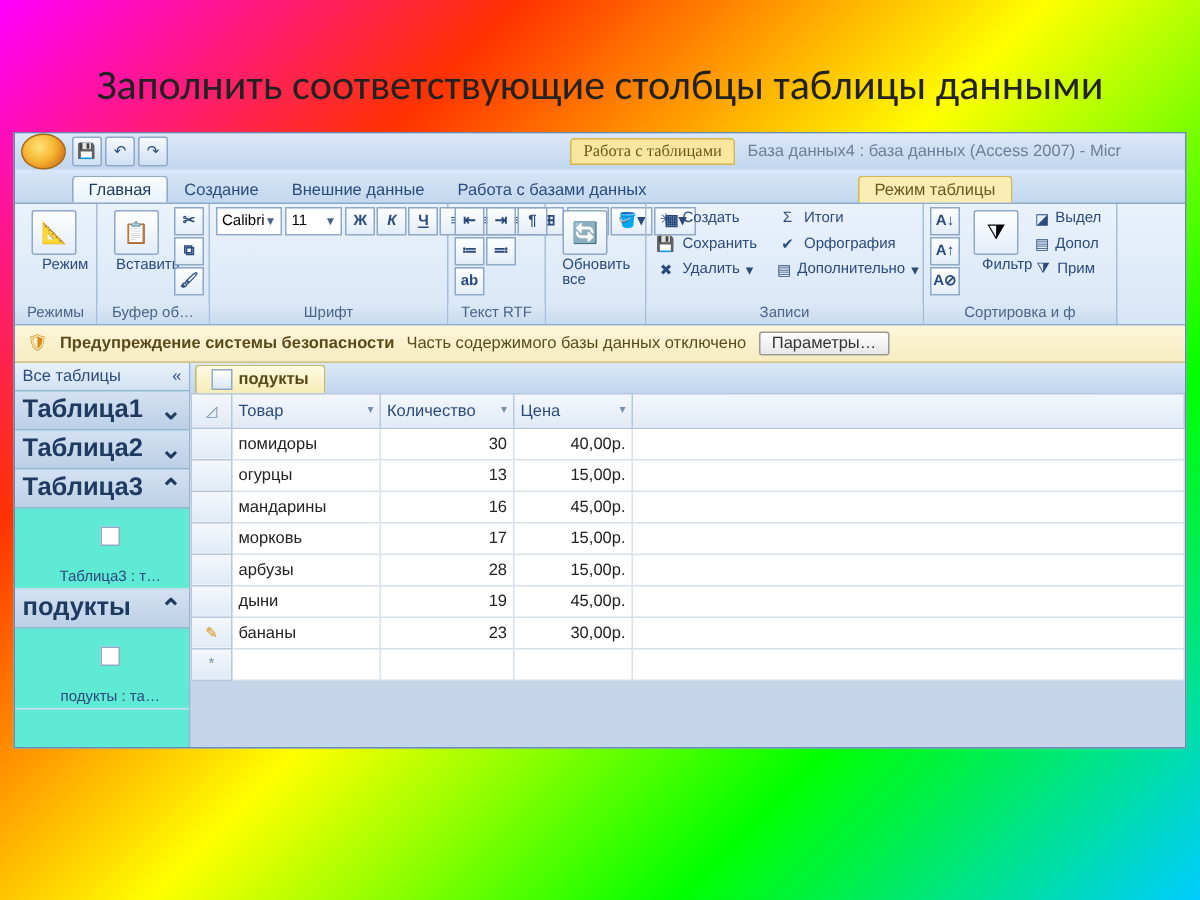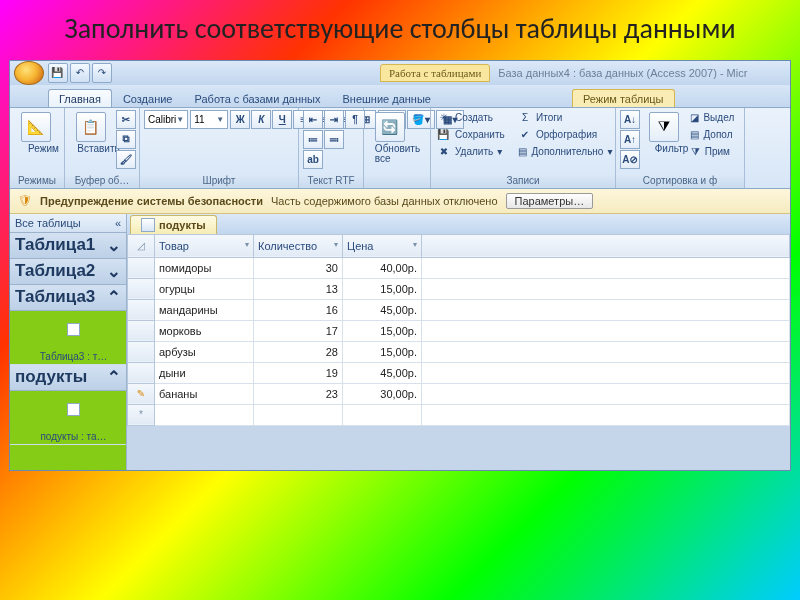--- a/index.html
+++ b/index.html
@@ -1,16 +1,16 @@
 <!DOCTYPE html>
 <html><head>
 <meta charset="utf-8">
 <style>
   body { margin:0; font-family:"Segoe UI",Tahoma,sans-serif; font-size:11px; background:linear-gradient(135deg,#ff00ff 0%,#ff3300 25%,#ffff00 50%,#00ff00 75%,#00ccff 100%); width:800px; height:600px; overflow:hidden; }
-  .slide { padding:4px; }
+  .slide { padding:4px;margin-top:28px; }
   .headline { font-size:28px; text-align:center; color:#222; margin:8px 0 14px 0; line-height:1.2; font-family:Calibri,Arial,sans-serif; }
   .app { background:#bcd4ef; border:1px solid #6a8ab3; width:780px; margin:0 auto; }
   
   .titlebar { display:flex; align-items:center; height:24px; background:linear-gradient(#dbe8f8,#c1d6ee); font-size:11px; color:#4a6587; }
   .orb { width:30px; height:24px; background:radial-gradient(circle at 40% 35%,#ffe27a,#f7b733 45%,#d87a1d 80%); border-radius:50%; margin:0 4px; border:1px solid #a66b1a; box-sizing:border-box; }
   .qat { display:flex; gap:2px; align-items:center; margin-right:8px; }
   .qbtn { width:18px; height:18px; background:linear-gradient(#f4f9ff,#cfe0f3); border:1px solid #8fa9c8; border-radius:2px; display:flex; align-items:center; justify-content:center; font-size:10px; color:#2a4b7c; }
   .tt-context { background:#f9e7a0; border:1px solid #d6b64e; color:#6b5a1a; padding:2px 8px; border-radius:3px 3px 0 0; margin-left:260px;font-family:Liberation Serif, serif; }
   .tt-text { margin-left:8px; color:#6b7f99; }
   
@@ -32,21 +32,21 @@
   .minibtns { display:flex; gap:1px; }
   .mini { width:18px; height:17px; background:linear-gradient(#fdfeff,#e3edf8); border:1px solid #8fa9c8; display:flex; align-items:center; justify-content:center; font-size:10px; font-weight:bold; color:#2a4b7c; }
   .ritem { display:flex; align-items:center; gap:4px; font-size:10px; color:#2a4b7c; padding:1px 2px; }
   .ritem .ic { width:14px; height:14px; display:flex; align-items:center; justify-content:center; }
   
   .secbar { display:flex; align-items:center; gap:8px; background:linear-gradient(#fdf6db,#f6ebc0); border-bottom:1px solid #d6c27a; padding:4px 8px; font-size:11px; color:#5a4a1a; }
   .shield { width:14px; height:14px; color:#d98a0f; }
   .secbtn { background:linear-gradient(#fefefe,#e7e7e7); border:1px solid #9a9a9a; padding:1px 8px; border-radius:2px; color:#333; }
   
   .workspace { display:flex; background:#c6d6ea; height:256px; }
-  .nav { width:116px; background:#84cc16; border-right:1px solid #9cb3ce; display:flex; flex-direction:column;text-align:right; }
+  .nav { width:116px; background:#5eead4; border-right:1px solid #9cb3ce; display:flex; flex-direction:column;text-align:right; }
   .nav-hdr { background:linear-gradient(#e9f2fb,#d2e1f2); border-bottom:1px solid #9cb3ce; padding:3px 5px; display:flex; justify-content:space-between; align-items:center; color:#2a4b7c; font-size:11px; }
   .nav-grp { background:linear-gradient(#d3e1f2,#bcd0e7); border-bottom:1px solid #9cb3ce; padding:2px 5px; display:flex; justify-content:space-between; align-items:center; color:#1f3a60; font-weight:bold; font-size:17px; }
   .nav-item { padding:12px 5px 2px 16px; font-size:10px; color:#2a4b7c; display:flex; align-items:center; gap:15px; border-bottom:1px solid #cdddee;flex-direction:column; }
   .nav-item .tic { width:11px; height:11px; background:#fff; border:1px solid #8fa9c8; }
   .content { flex:1; background:#c6d6ea; }
   .tabhdr { display:flex; background:linear-gradient(#dbe8f8,#c1d6ee); height:20px; align-items:flex-end; padding-left:3px; }
   .dtab { background:linear-gradient(#fefbe3,#f6ecb6); border:1px solid #c9b86a; border-bottom:none; padding:2px 10px; font-size:11px; font-weight:bold; color:#5a4a1a; border-radius:3px 3px 0 0; display:flex; align-items:center; gap:4px; }
   .dtab .tic { width:12px; height:12px; background:linear-gradient(#fff,#d8e6f5); border:1px solid #8fa9c8; }
   .grid { background:#fff; }
   table { border-collapse:collapse; width:100%; }
@@ -72,22 +72,22 @@
         <div class="qbtn">↶</div>
         <div class="qbtn">↷</div>
       </div>
       <div class="tt-context">Работа с таблицами</div>
       <div class="tt-text">База данных4 : база данных (Access 2007) - Micr</div>
     </div>
 
     <div class="tabs">
       <div class="tab active">Главная</div>
       <div class="tab">Создание</div>
+      <div class="tab">Внешние данные</div>
       <div class="tab">Работа с базами данных</div>
-      <div class="tab">Внешние данные</div>
       <div class="tab context">Режим таблицы</div>
     </div>
 
     <div class="ribbon">
       <div class="group" style="width:46px">
         <div class="group-body">
           <div class="bigbtn">
             <div class="ic">📐</div>
             <div class="lbl">Режим</div>
           </div>

